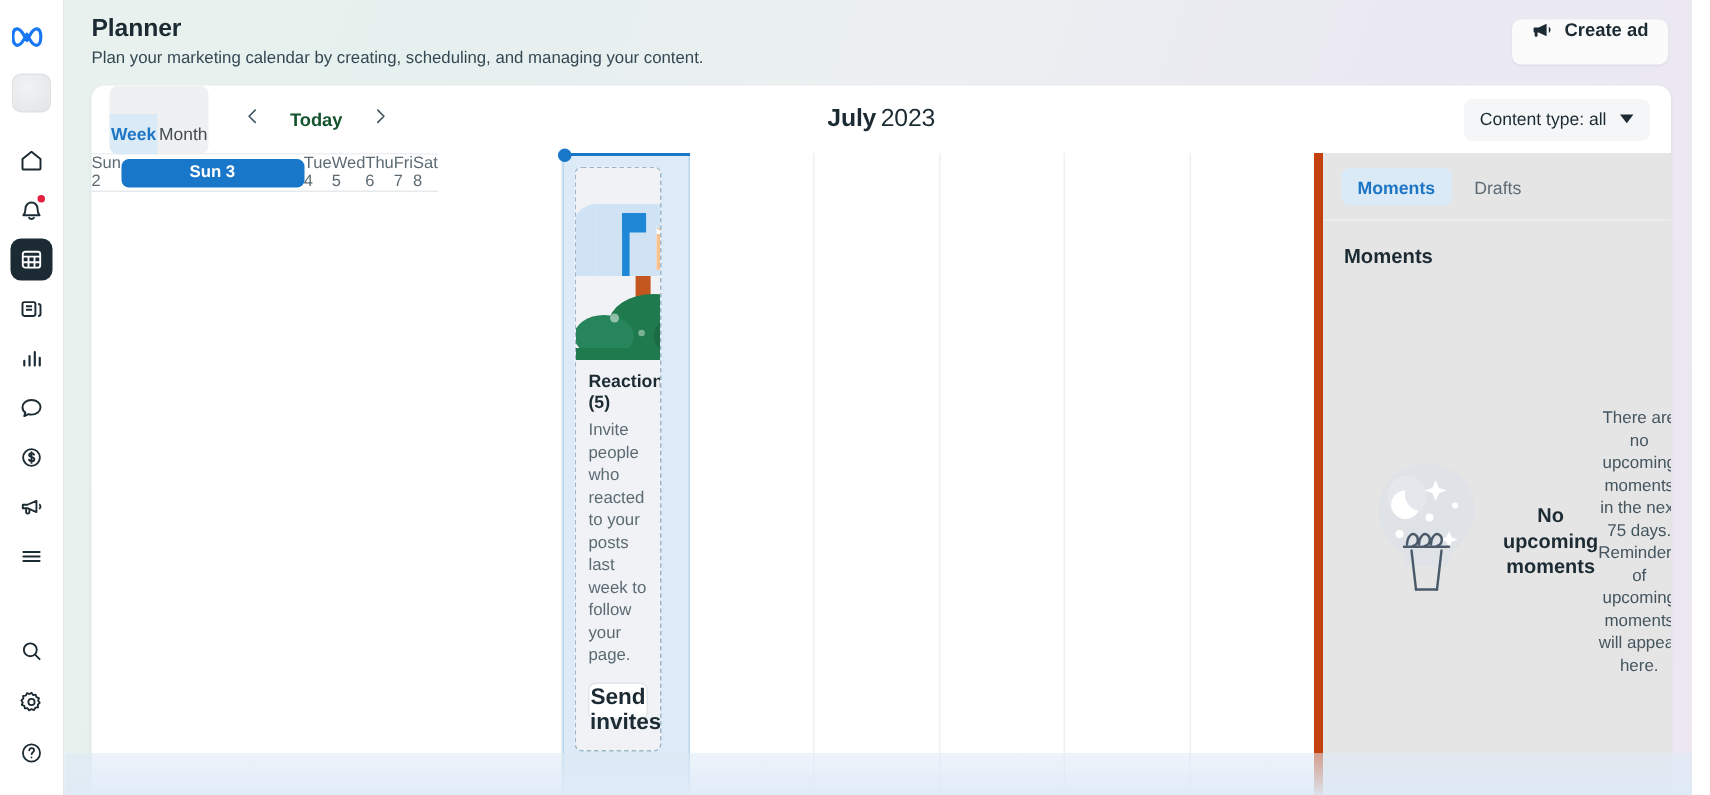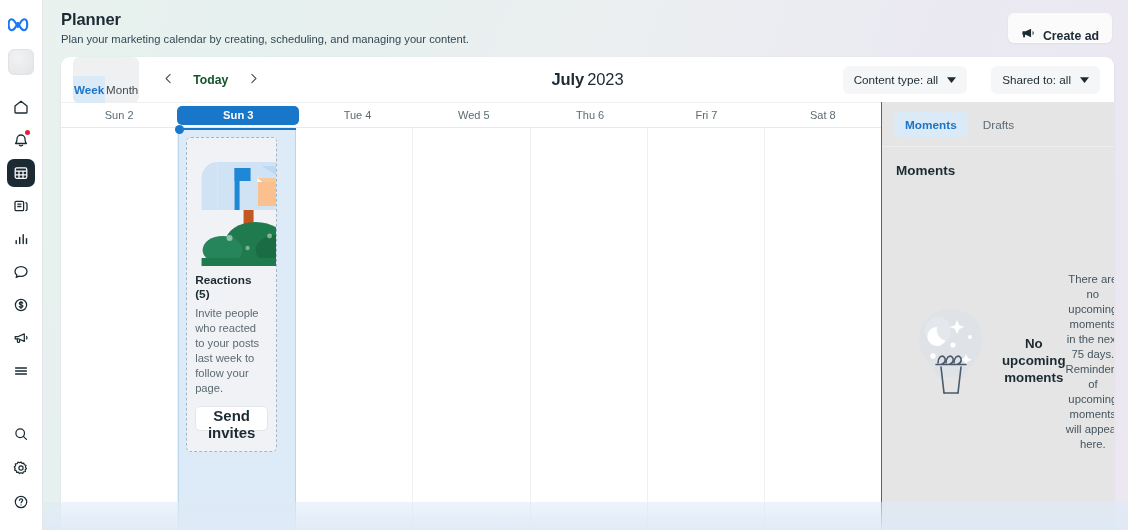--- a/index.html
+++ b/index.html
@@ -97,21 +97,21 @@
     margin-top: 3px;
     line-height: 14px;
   }
   .create-ad {
     background: #fbfbfc;
     border: none;
     border-radius: 6px;
     padding: 0 13px;
     height: 30px;
     display: flex;
-    align-items: flex-end;
+    align-items: flex-start;
     gap: 8px;
     font-size: 12.3px;
     font-weight: 600;
     color: #1c2b33;
     cursor: pointer;
     font-family: inherit;
     box-shadow: 0 1px 2px rgba(0,0,0,0.05);
     margin-top: 4px;
   }
 
@@ -213,23 +213,23 @@
     color: #1c2b33;
     cursor: pointer;
   }
 
   .board-body { flex: 1; display: flex; min-height: 0; }
 
   
   .cal {
     flex: 1;
     display: flex;
-    flex-direction: column;
+    flex-direction: row;
     min-width: 0;
-    border-right: 1px solid #c2410c;
+    border-right: 6px solid #c2410c;
   }
   .cal-head {
     display: flex;
     height: 26px;
     flex: 0 0 26px;
     border-top: 1px solid #eff1f3;
     border-bottom: 1px solid #e7eaec;
   }
   .cal-head-cell {
     flex: 1;
@@ -576,28 +576,20 @@
 
         <div class="filters">
           <button class="filter-btn">
             <span>Content type: all</span>
             <span>
               <svg width="9" height="7" viewBox="0 0 10 7" fill="#1c2b33">
                   <path d="M0 0h10L5 6.4z"></path>
                 </svg>
             </span>
           </button>
-          <button class="filter-btn">
-            <span>Shared to: all</span>
-            <span>
-              <svg width="9" height="7" viewBox="0 0 10 7" fill="#1c2b33">
-                  <path d="M0 0h10L5 6.4z"></path>
-                </svg>
-            </span>
-          </button>
         </div>
       </div>
 
       <div class="board-body">
 
         <div class="cal">
 
           <div class="cal-head">
             <div class="cal-head-cell">
               <span>Sun 2</span>

